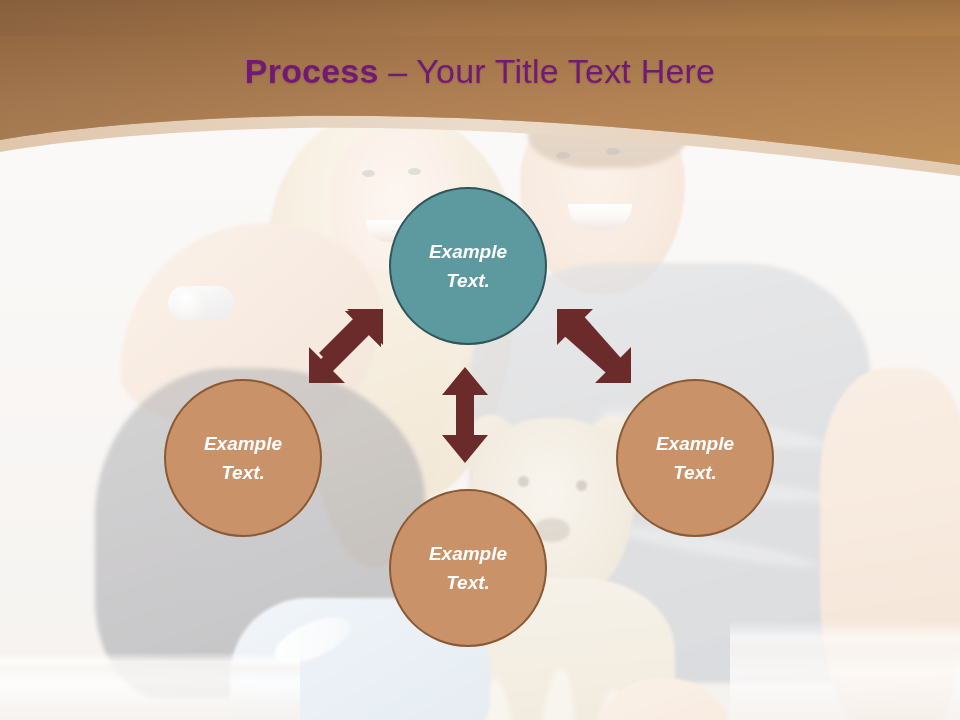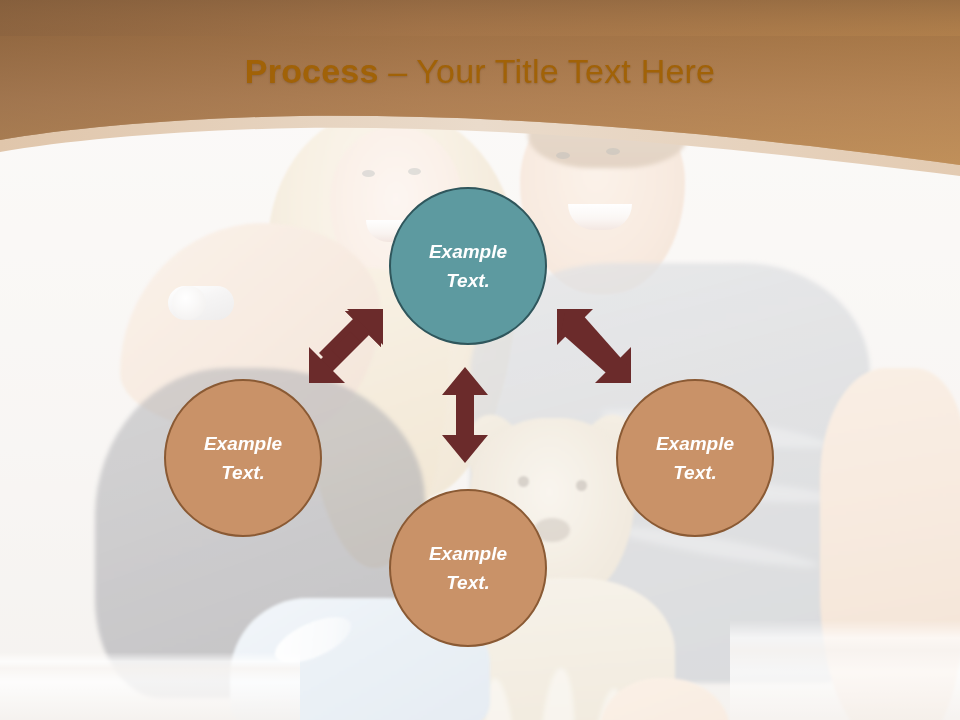--- a/index.html
+++ b/index.html
@@ -347,21 +347,21 @@
   }
 
   
   .title {
     position: absolute;
     left: 0;
     top: 49px;
     width: 960px;
     text-align: center;
     font-size: 34px;
-    color: #a16207;
+    color: #701a75;
     letter-spacing: 0.2px;
     line-height: 44px;
     white-space: nowrap;
     text-shadow: 0 1px 2px rgba(80,50,25,0.25);
   }
   .title .strong { font-weight: bold; }
   .title .rest { font-weight: normal; }
 
   
   .node {

